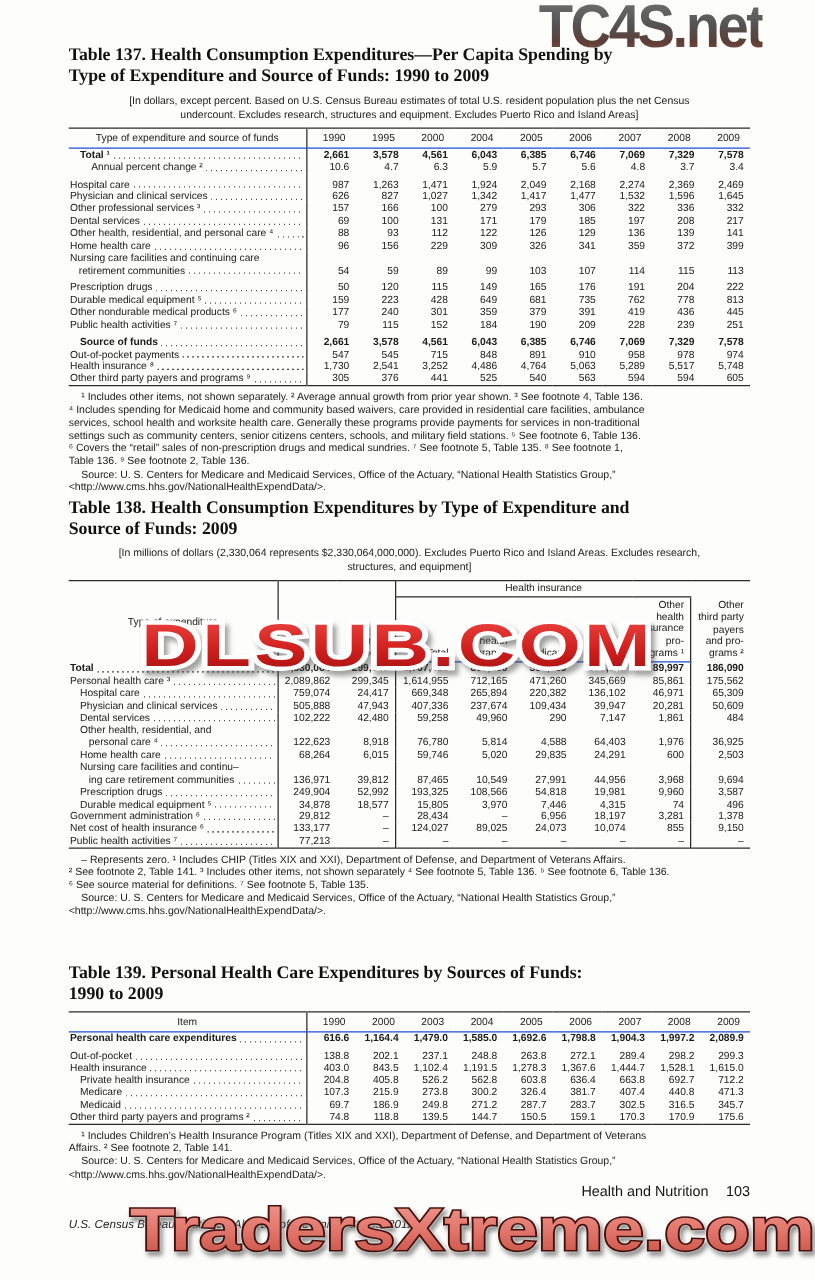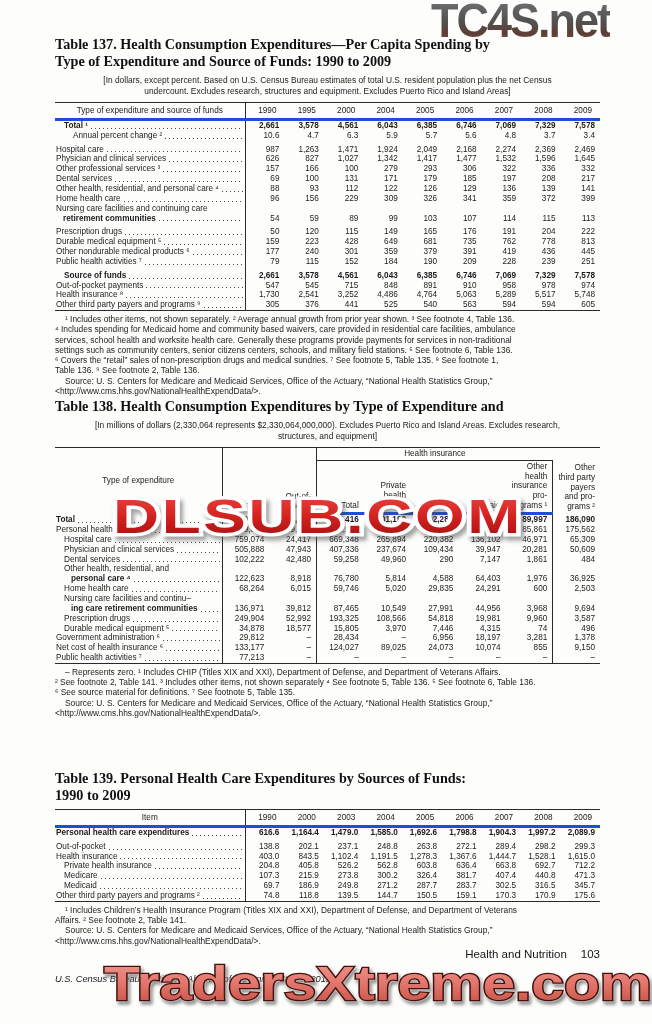--- a/index.html
+++ b/index.html
@@ -12,35 +12,35 @@
          font-weight:bold;font-size:14.2px;line-height:1.2;color:#111;}
   .note{margin:0 0 6px 0;font-size:8.4px;line-height:1.25;text-align:center;}
   .fns{margin-top:3px;font-size:8.4px;line-height:1.22;}
   .fns .ln.ind, .note .ln.ind{text-indent:10px;}
 
   table.stat{border-collapse:collapse;table-layout:fixed;width:545px;
              font-size:8.2px;line-height:1.2;color:#1b1b1b;
              border-top:1.5px solid #2a2a2a;border-bottom:1.5px solid #2a2a2a;}
   table.stat th{font-weight:normal;font-size:8.2px;}
   thead th{padding:3px 0 2px 0;}
-  thead tr.hrule th{border-bottom:3px solid #1d4ed8;}
+  thead tr.hrule th{border-bottom:1px solid #1d4ed8;}
   th.lblh{border-right:1px solid #2a2a2a;text-align:center;vertical-align:middle;}
   th.yr{text-align:right;padding-right:8px;}
   th.numh{text-align:right;vertical-align:bottom;white-space:pre-line;
           padding:1px 5px 2px 0;line-height:1.18;}
   th.hi-group{text-align:center;vertical-align:top;border-bottom:1px solid #2a2a2a;padding:1px 0 1px 0;}
   .vr{border-right:1px solid #2a2a2a;}
   td.lbl{border-right:1px solid #2a2a2a;padding:0 0 0 1px;vertical-align:bottom;}
   td.val{text-align:right;vertical-align:bottom;padding:0 5px 0 0;}
   tr.bold{font-weight:bold;}
   tr.gap td{padding-top:4px;}
   .ind1{padding-left:9px !important;}
   .ind2{padding-left:18px !important;}
   .lrow{display:flex;align-items:flex-end;}
-  .lrow.l2{padding-left:7px;font-weight:bold;}
+  .lrow.l2{padding-left:7px;}
   .ltxt{white-space:nowrap;}
   .dots{flex:1 1 2px;min-width:2px;height:1px;margin:0 2px 2px 3px;
         background:repeating-linear-gradient(90deg,#4a4a4a 0 1px,transparent 1px 4px);}
   .l1{white-space:nowrap;}
 
   
   .wm-top{position:absolute;left:431px;top:-7px;z-index:9;
           font-family:"Liberation Sans","DejaVu Sans",sans-serif;font-weight:800;
           font-size:45px;letter-spacing:-2px;transform:scaleY(1.08);transform-origin:top left;
           background:linear-gradient(180deg,#707070 0%,#474747 48%,#503028 72%,#9a5448 100%);
@@ -390,20 +390,21 @@
         <div class="ln">⁶ Covers the “retail” sales of non-prescription drugs and medical sundries. ⁷ See footnote 5, Table 135. ⁸ See footnote 1,</div>
         <div class="ln">Table 136. ⁹ See footnote 2, Table 136.</div>
         <div class="ln ind">Source: U. S. Centers for Medicare and Medicaid Services, Office of the Actuary, “National Health Statistics Group,”</div>
         <div class="ln">&lt;http://www.cms.hhs.gov/NationalHealthExpendData/&gt;.</div>
       </div>
   </section>
 
   <section id="sec138">
     <h2 class="title">
         <div class="ln">Table 138. Health Consumption Expenditures by Type of Expenditure and</div>
+        <div class="ln">Source of Funds: 2009</div>
       </h2>
     <div class="note">
         <div class="ln">[In millions of dollars (2,330,064 represents $2,330,064,000,000). Excludes Puerto Rico and Island Areas. Excludes research,</div>
         <div class="ln">structures, and equipment]</div>
       </div>
     <table class="stat">
       <colgroup>
           <col style="width:167px">
         </colgroup>
       <thead>

